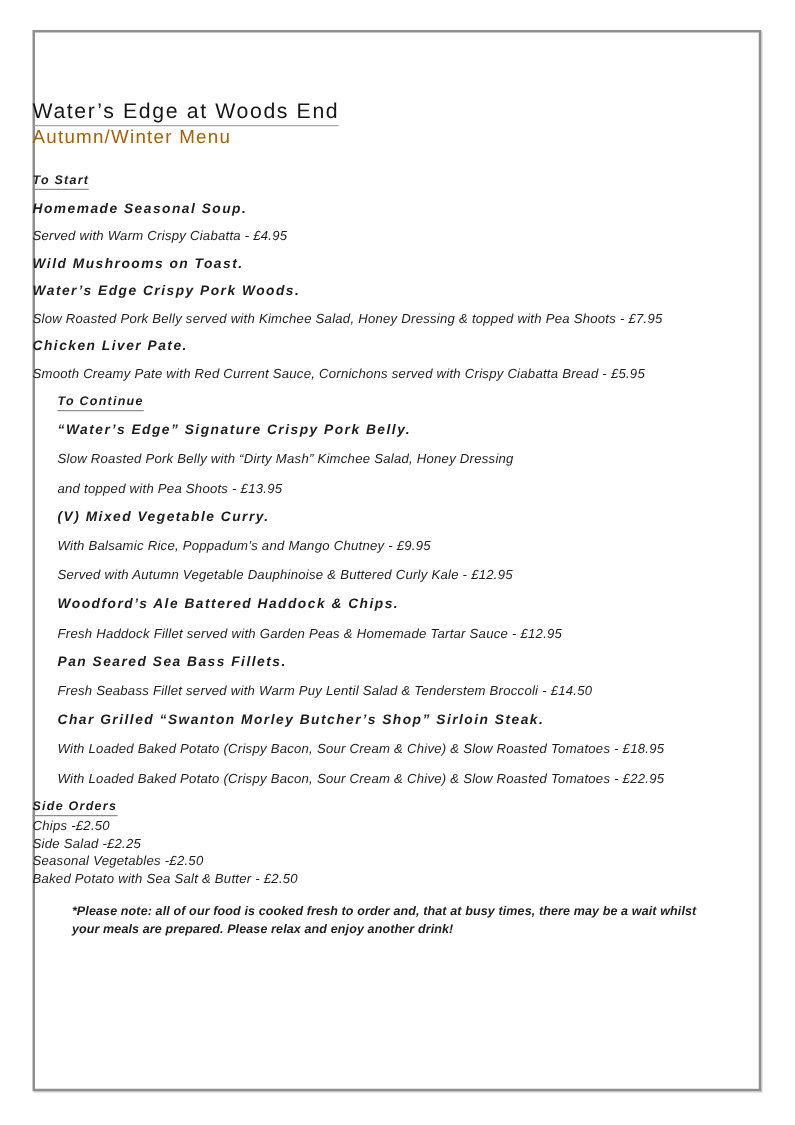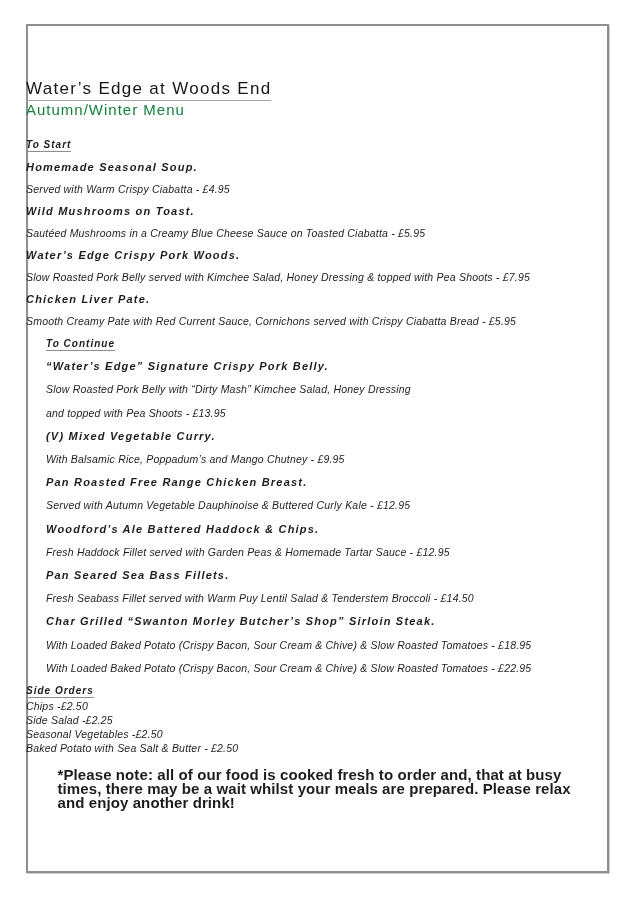--- a/index.html
+++ b/index.html
@@ -34,21 +34,21 @@
   }
   .title .u {
     border-bottom: 1px solid #a6a6a6;
     padding-bottom: 2px;
   }
   .subtitle {
     margin-top: 2px;
     font-size: 15px;
     letter-spacing: 1px;
     line-height: 18px;
-    color: #15803d;
+    color: #a16207;
   }
   .menu-section { margin-top: 0; }
   .menu-section.first { margin-top: 15px; }
   .line {
     line-height: 22px;
     white-space: nowrap;
   }
   .sec-continue .line { line-height: 23.2px; padding-left: 20px; }
   .section-heading {
     font-weight: bold;
@@ -76,22 +76,23 @@
   .side-orders .section-heading { line-height: 16px; display: block; }
   .side-line {
     font-style: italic;
     font-size: 10.5px;
     line-height: 14px;
     letter-spacing: 0.2px;
   }
   .footnote {
     margin: 13px auto 10px;
     max-width: 520px;
-    font-size: 15px;
+    font-size: 10px;
     font-weight: bold;
+    font-style: italic;
     line-height: 14px;
     letter-spacing: 0.1px;
     white-space: normal;
   }
 </style>
 </head>
 <body>
 
 <div class="frame"></div>
 
@@ -100,40 +101,38 @@
   <div class="title"><span class="u">Water’s Edge at Woods End</span></div>
   <div class="subtitle">Autumn/Winter Menu</div>
 
   <div class="menu-section first sec-start">
     <div class="line section-heading"><span class="u">To Start</span></div>
 
     <div class="line item-name">Homemade Seasonal Soup.</div>
     <div class="line desc-line"><span>Served with Warm Crispy Ciabatta - </span><span class="price">£4.95</span></div>
 
     <div class="line item-name">Wild Mushrooms on Toast.</div>
-    <div class="line desc-line"><span>Sautéed Mushrooms in a Creamy Blue Cheese Sauce on Toasted Ciabatta - </span><span class="price">£5.95</span></div>
 
     <div class="line item-name">Water’s Edge Crispy Pork Woods.</div>
     <div class="line desc-line"><span>Slow Roasted Pork Belly served with Kimchee Salad, Honey Dressing &amp; topped with Pea Shoots - </span><span class="price">£7.95</span></div>
 
     <div class="line item-name">Chicken Liver Pate.</div>
     <div class="line desc-line"><span>Smooth Creamy Pate with Red Current Sauce, Cornichons served with Crispy Ciabatta Bread - </span><span class="price">£5.95</span></div>
   </div>
 
   <div class="menu-section sec-continue">
     <div class="line section-heading"><span class="u">To Continue</span></div>
 
     <div class="line item-name">“Water’s Edge” Signature Crispy Pork Belly.</div>
     <div class="line desc-line"><span>Slow Roasted Pork Belly with “Dirty Mash” Kimchee Salad, Honey Dressing</span></div>
     <div class="line desc-line"><span>and topped with Pea Shoots - </span><span class="price">£13.95</span></div>
 
     <div class="line item-name">(V) Mixed Vegetable Curry.</div>
     <div class="line desc-line"><span>With Balsamic Rice, Poppadum’s and Mango Chutney - </span><span class="price">£9.95</span></div>
 
-    <div class="line item-name">Pan Roasted Free Range Chicken Breast.</div>
     <div class="line desc-line"><span>Served with Autumn Vegetable Dauphinoise &amp; Buttered Curly Kale - </span><span class="price">£12.95</span></div>
 
     <div class="line item-name">Woodford’s Ale Battered Haddock &amp; Chips.</div>
     <div class="line desc-line"><span>Fresh Haddock Fillet served with Garden Peas &amp; Homemade Tartar Sauce - </span><span class="price">£12.95</span></div>
 
     <div class="line item-name">Pan Seared Sea Bass Fillets.</div>
     <div class="line desc-line"><span>Fresh Seabass Fillet served with Warm Puy Lentil Salad &amp; Tenderstem Broccoli - </span><span class="price">£14.50</span></div>
 
     <div class="line item-name">Char Grilled “Swanton Morley Butcher’s Shop” Sirloin Steak.</div>
     <div class="line desc-line"><span>With Loaded Baked Potato (Crispy Bacon, Sour Cream &amp; Chive) &amp; Slow Roasted Tomatoes - </span><span class="price">£18.95</span></div>

